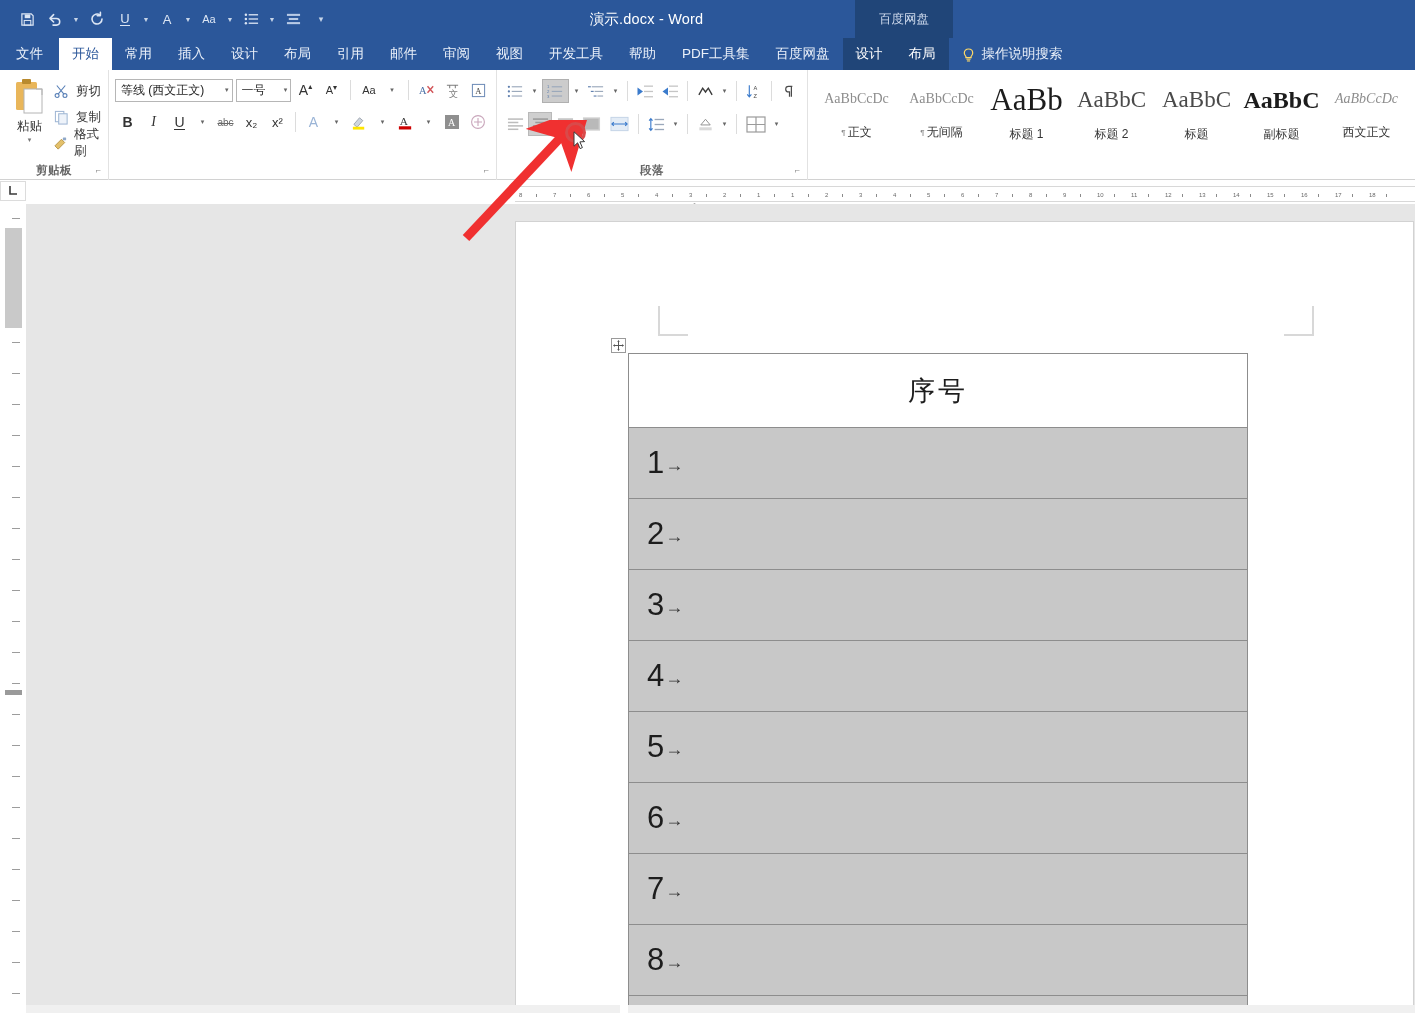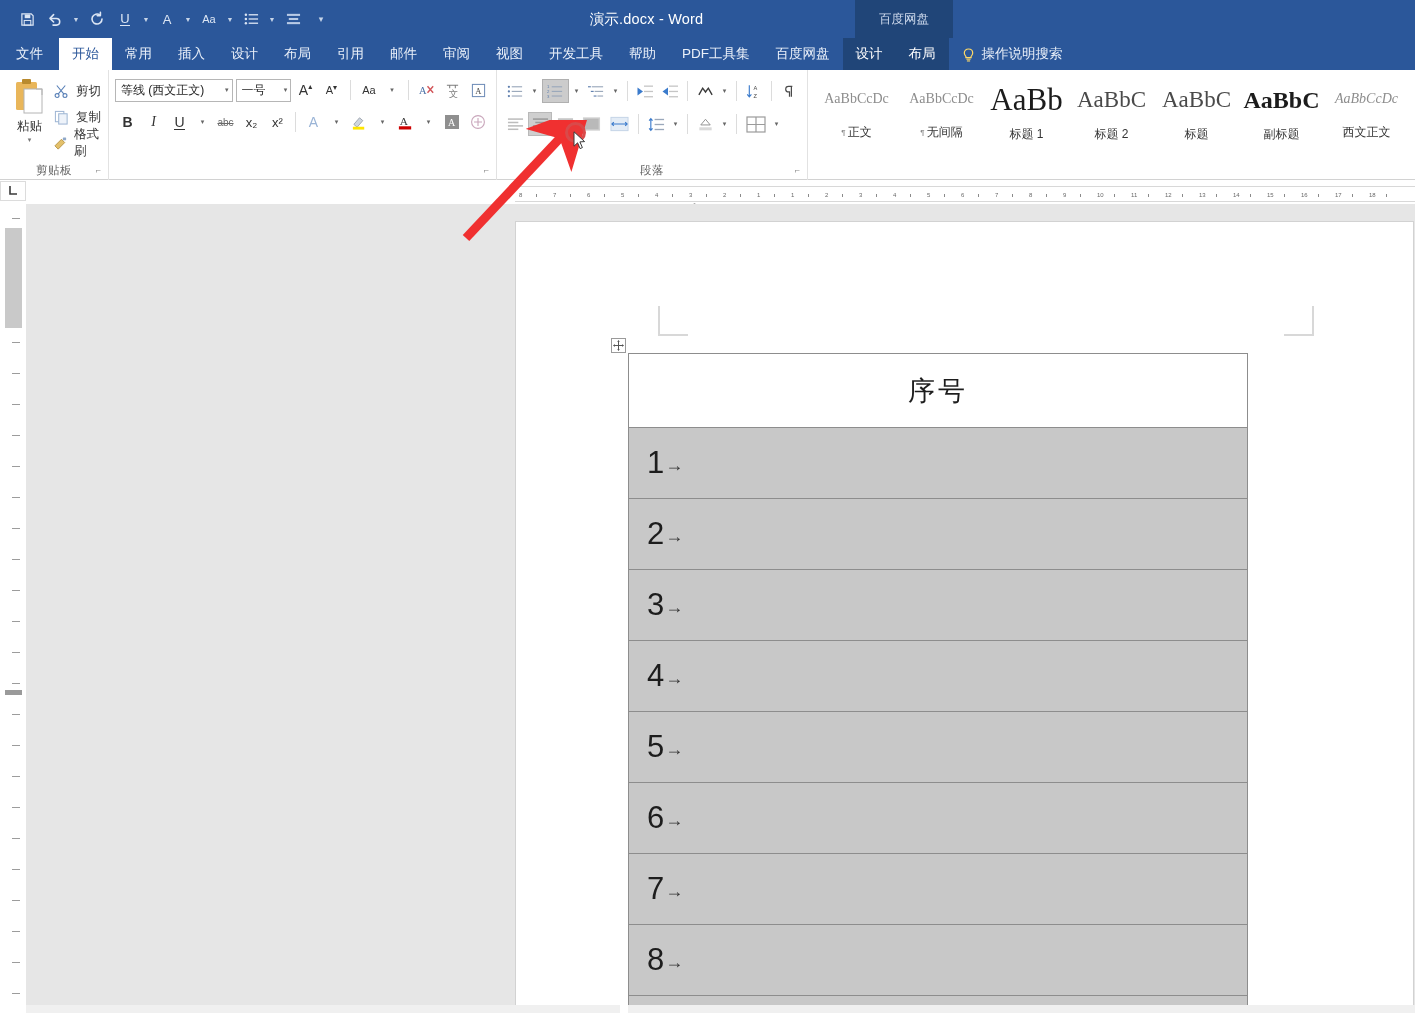--- a/index.html
+++ b/index.html
@@ -58,21 +58,21 @@
   
   .ribbon {
     position:absolute; left:0; top:70px; width:1415px; height:110px;
     background:#ffffff; border-bottom:1px solid #d2d2d2;
   }
   .ribbon-row { position:relative; width:100%; height:110px; display:flex; }
   .group { position:relative; height:110px; padding:4px 6px 0 6px; }
   .group + .group { border-left:1px solid #e2e2e2; }
   .group-label {
     position:absolute; bottom:2px; left:0; width:100%;
-    text-align:center; font-size:11.5px; color:#666; letter-spacing:.5px;
+    text-align:center; font-size:11.5px; color:#666; letter-spacing:.5px;font-weight:bold;
   }
   .dlg-launcher {
     position:absolute; bottom:3px; right:3px; width:13px; height:13px;
     color:#8a8a8a; font-size:9px; line-height:13px; text-align:center;
   }
 
   
   .g-clip { width:140px; display:flex; }
   .paste-big {
     width:58px; display:flex; flex-direction:column; align-items:center; justify-content:flex-start;

